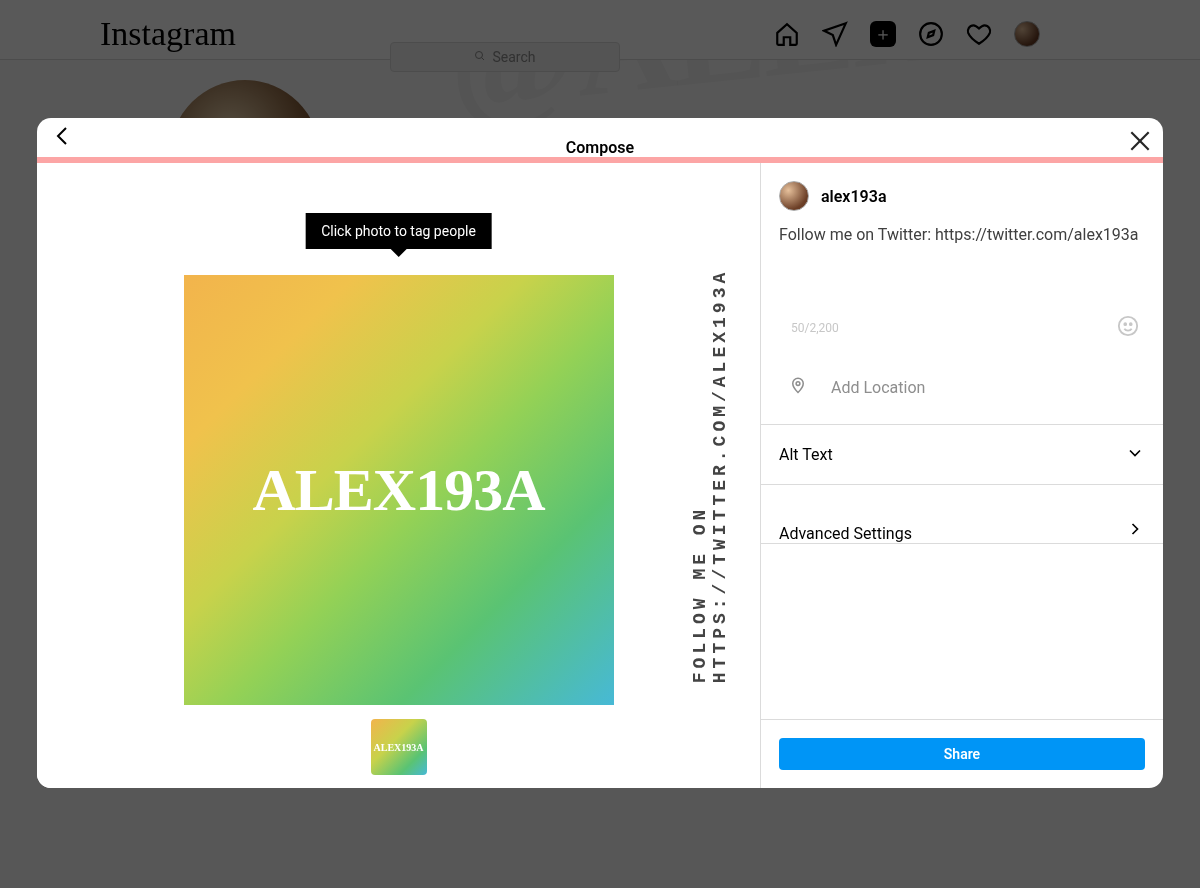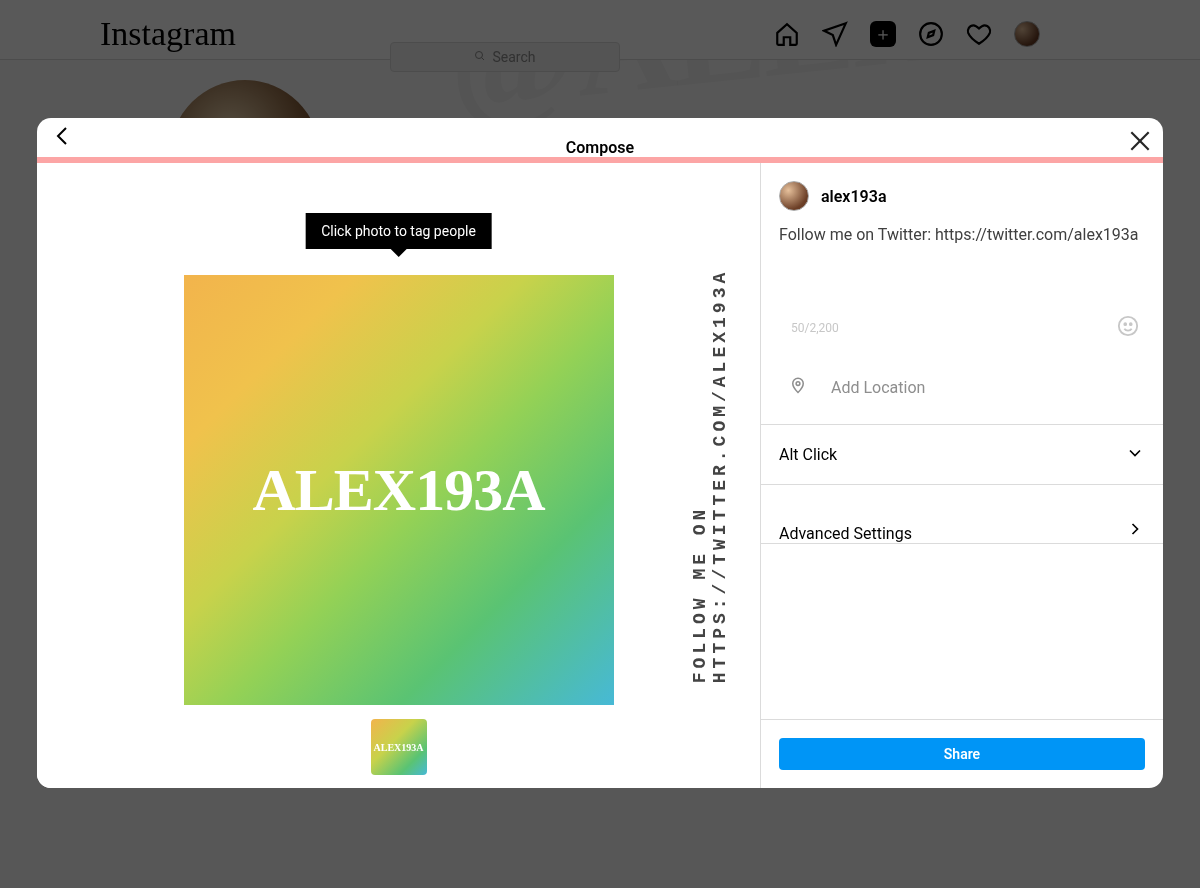--- a/index.html
+++ b/index.html
@@ -428,21 +428,21 @@
       <div class="location-row">
         <span>
           <svg width="18" height="18" viewBox="0 0 24 24">
               <path d="M12 22s7-7 7-12a7 7 0 1 0-14 0c0 5 7 12 7 12z"></path>
               <circle cx="12" cy="10" r="2.5"></circle>
             </svg>
         </span>
         <input class="location-input" placeholder="Add Location" style="">
       </div>
       <div class="row">
-        <span>Alt Click</span>
+        <span>Alt Text</span>
         <span>
           <svg width="20" height="20" viewBox="0 0 24 24">
               <polyline points="6 9 12 15 18 9"></polyline>
             </svg>
         </span>
       </div>
       <div class="row last">
         <span>Advanced Settings</span>
         <span>
           <svg width="20" height="20" viewBox="0 0 24 24">

